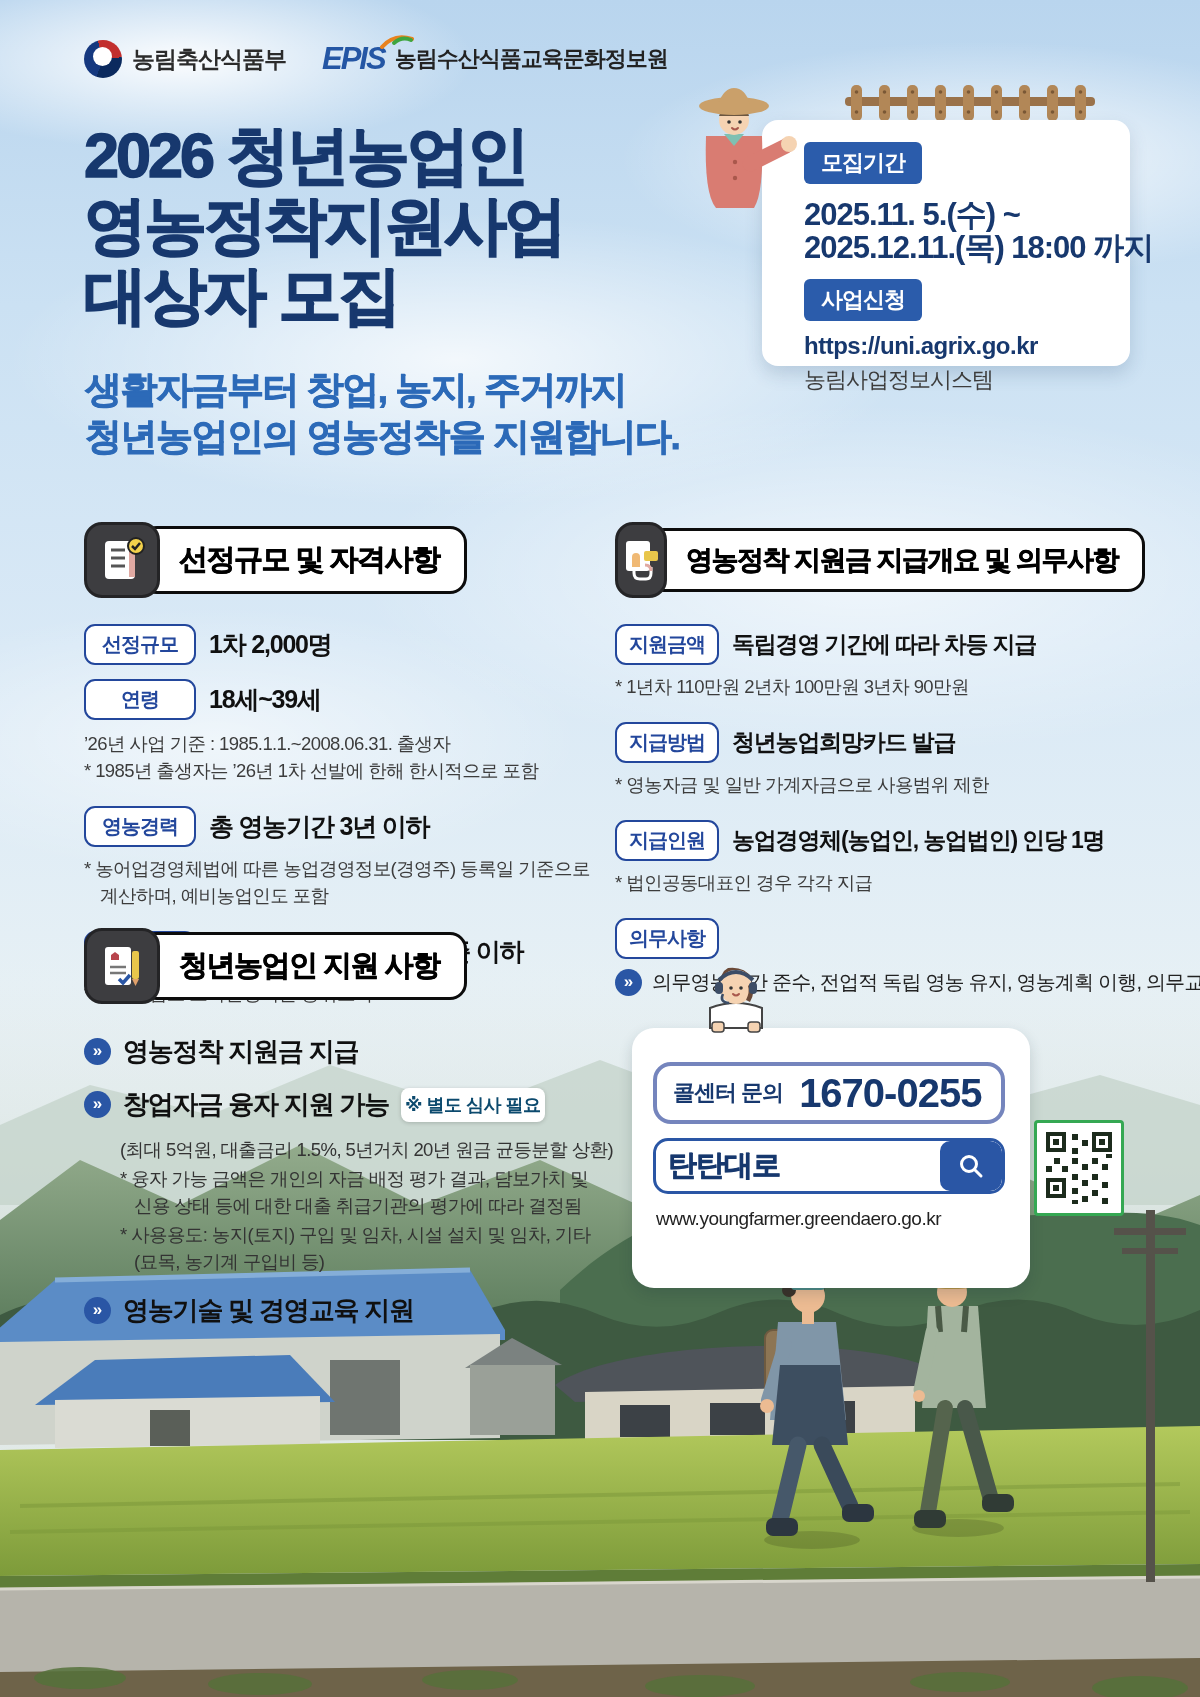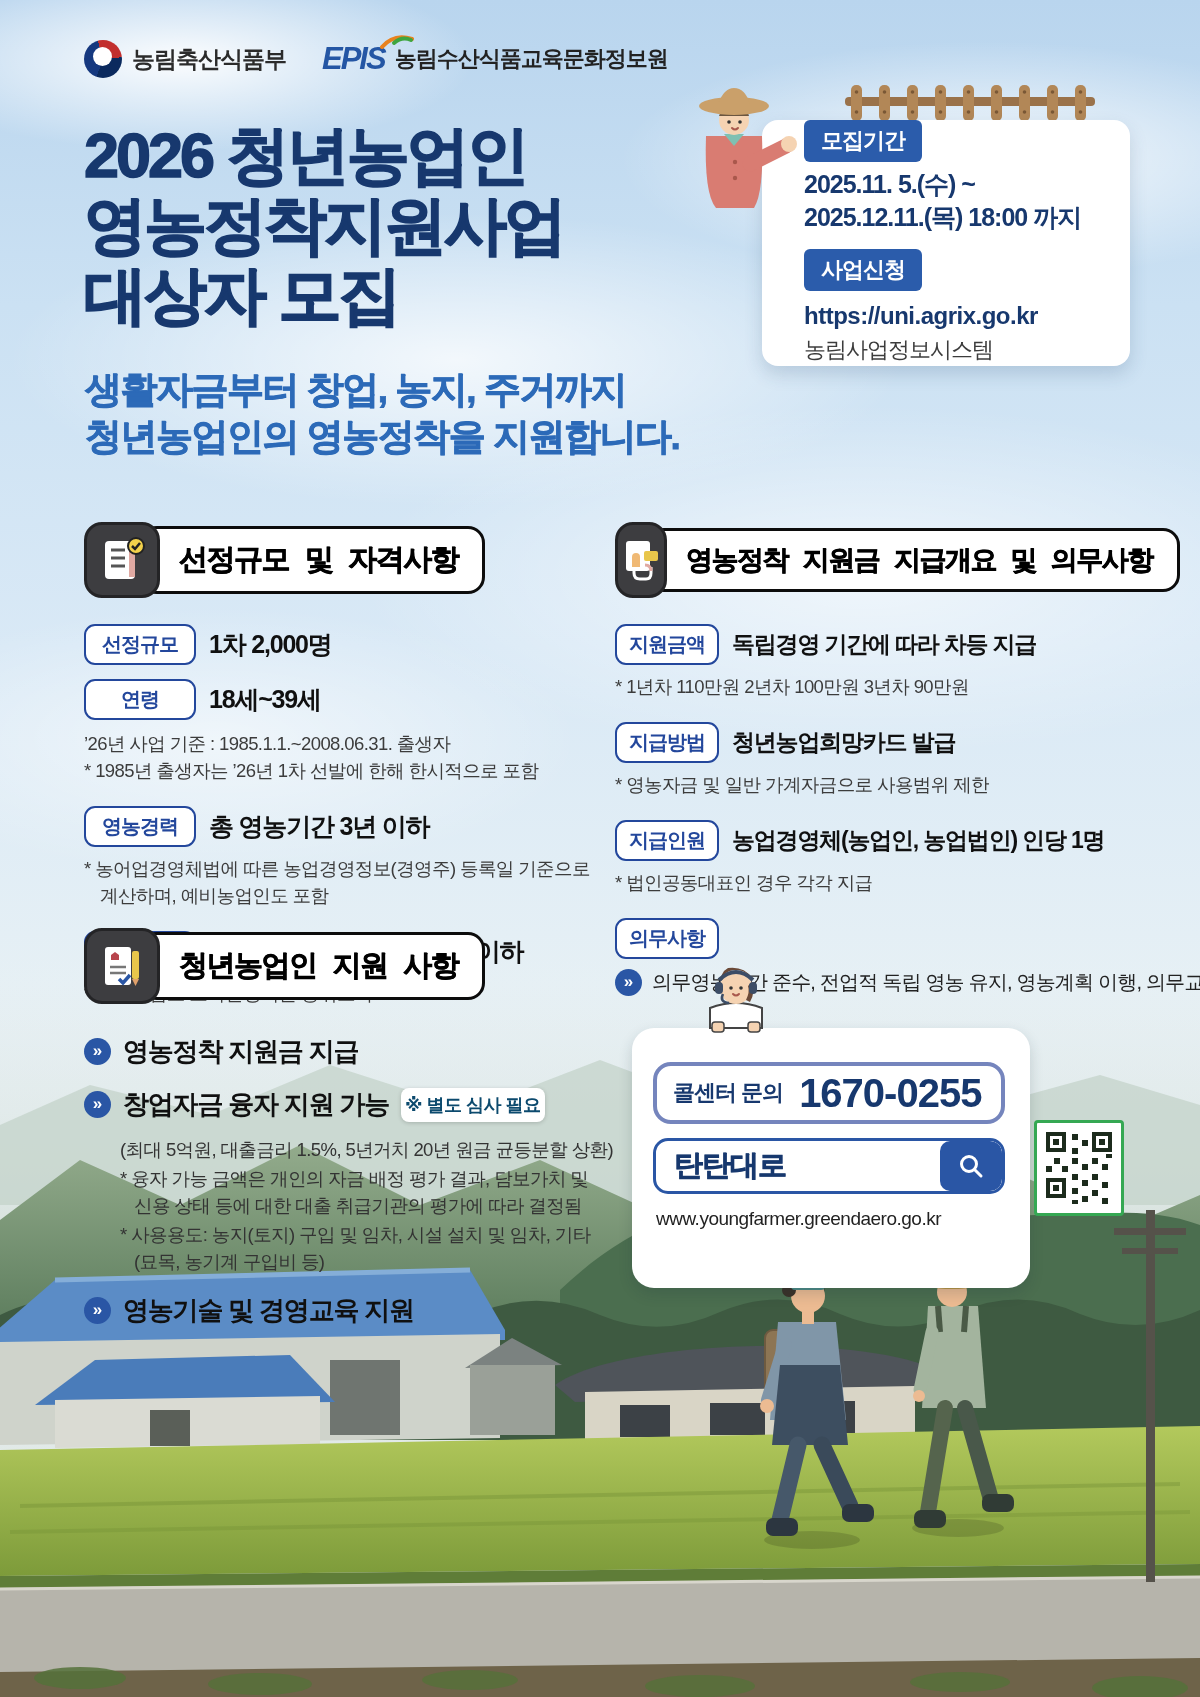--- a/index.html
+++ b/index.html
@@ -32,28 +32,28 @@
     font-size:63px;line-height:70px;font-weight:900;letter-spacing:-3px;-webkit-text-stroke:1.5px #17386e;}
   .sub-title{position:absolute;left:85px;top:366px;z-index:3;color:#2c6ab8;
     font-size:37px;line-height:47px;font-weight:900;letter-spacing:-1.5px;-webkit-text-stroke:.8px #2c6ab8;}
   
   .fence{position:absolute;left:845px;top:82px;z-index:2;}
   .farmer-char{position:absolute;left:688px;top:84px;z-index:4;}
   .info-card{position:absolute;left:762px;top:120px;width:368px;height:246px;background:#fff;border-radius:16px;
     box-shadow:0 8px 18px rgba(40,70,110,.18);z-index:3;padding:0 0 0 42px;box-sizing:border-box;}
   .badge{display:inline-block;background:#2b5cab;color:#fff;font-weight:800;font-size:22px;
     padding:6px 17px;border-radius:6px;letter-spacing:-1px;}
-  .badge.first{}
+  .badge.first{margin-top:22px;}
   .badge.second{margin-top:15px;}
-  .period-dates{margin-top:6px;color:#17386e;font-size:25px;line-height:33px;font-weight:900;letter-spacing:-1px;white-space:nowrap;}
+  .period-dates{margin-top:14px;color:#17386e;font-size:31px;line-height:33px;font-weight:900;letter-spacing:-1px;white-space:nowrap;}
   .apply-url{margin-top:11px;color:#17386e;font-size:24px;font-weight:800;letter-spacing:-.5px;cursor:pointer;}
   .apply-system{margin-top:5px;color:#3c3c3c;font-size:22px;letter-spacing:-1px;}
   
   .sec{position:absolute;z-index:3;}
-  .sec-head{display:flex;align-items:center;font-family:Liberation Mono, monospace;}
+  .sec-head{display:flex;align-items:center;}
   .sec-icon{width:76px;height:76px;background:#3d3d40;border:3px solid #242426;border-radius:18px;
     display:flex;align-items:center;justify-content:center;position:relative;z-index:2;box-sizing:border-box;}
   .sec-pill{margin-left:-20px;background:#fff;border:3.5px solid #0c0c0c;border-radius:17px;
     padding:11px 24px 11px 36px;font-size:29px;font-weight:900;color:#000;letter-spacing:-1.5px;white-space:nowrap;
     -webkit-text-stroke:.6px #000;}
   .sec2 .sec-pill{font-size:27px;}
   .row{display:flex;align-items:center;gap:13px;white-space:nowrap;}
   .tag{border:2.5px solid #23479c;color:#23479c;background:#fff;border-radius:11px;font-weight:800;
     font-size:20px;padding:5px 0;width:108px;text-align:center;letter-spacing:-1px;flex:0 0 auto;box-sizing:content-box;}
   .sec2 .tag{width:100px;}
@@ -77,21 +77,21 @@
   
   .call-card{position:absolute;left:632px;top:1028px;width:398px;height:260px;background:#fff;border-radius:22px;
     box-shadow:0 6px 14px rgba(30,50,60,.18);z-index:3;}
   .call-char{position:absolute;left:688px;top:962px;z-index:4;}
   .call-box{position:absolute;left:21px;top:34px;width:352px;height:62px;border:4px solid #7585bd;border-radius:18px;
     display:flex;align-items:center;gap:16px;padding:0 16px;box-sizing:border-box;background:#fff;}
   .call-label{font-size:22px;font-weight:800;color:#17386e;letter-spacing:-1px;white-space:nowrap;}
   .call-phone{font-size:40px;font-weight:900;color:#17386e;letter-spacing:-1px;white-space:nowrap;}
   .search-box{position:absolute;left:21px;top:110px;width:352px;height:56px;border:3.5px solid #2a56a5;border-radius:15px;
     display:flex;overflow:hidden;box-sizing:border-box;background:#fff;cursor:text;}
-  .search-text{flex:1;display:flex;align-items:center;padding-left:18px;font-size:29px;font-weight:900;
+  .search-text{flex:1;display:flex;align-items:center;padding-left:12px;font-size:29px;font-weight:900;
     color:#17386e;letter-spacing:-1px;-webkit-text-stroke:.6px #17386e;}
   .search-btn{width:62px;background:#2a56a5;display:flex;align-items:center;justify-content:center;
     border-radius:10px 12px 12px 10px;cursor:pointer;}
   .call-url{position:absolute;left:24px;top:180px;font-size:19px;color:#222;letter-spacing:-.5px;cursor:pointer;}
   .qr{position:absolute;left:1034px;top:1120px;width:84px;height:90px;background:#fff;border:3px solid #35a853;
     border-radius:4px;z-index:3;display:flex;align-items:center;justify-content:center;}
   
   .scenery{position:absolute;left:0;top:860px;z-index:1;}
 </style>
 </head>

